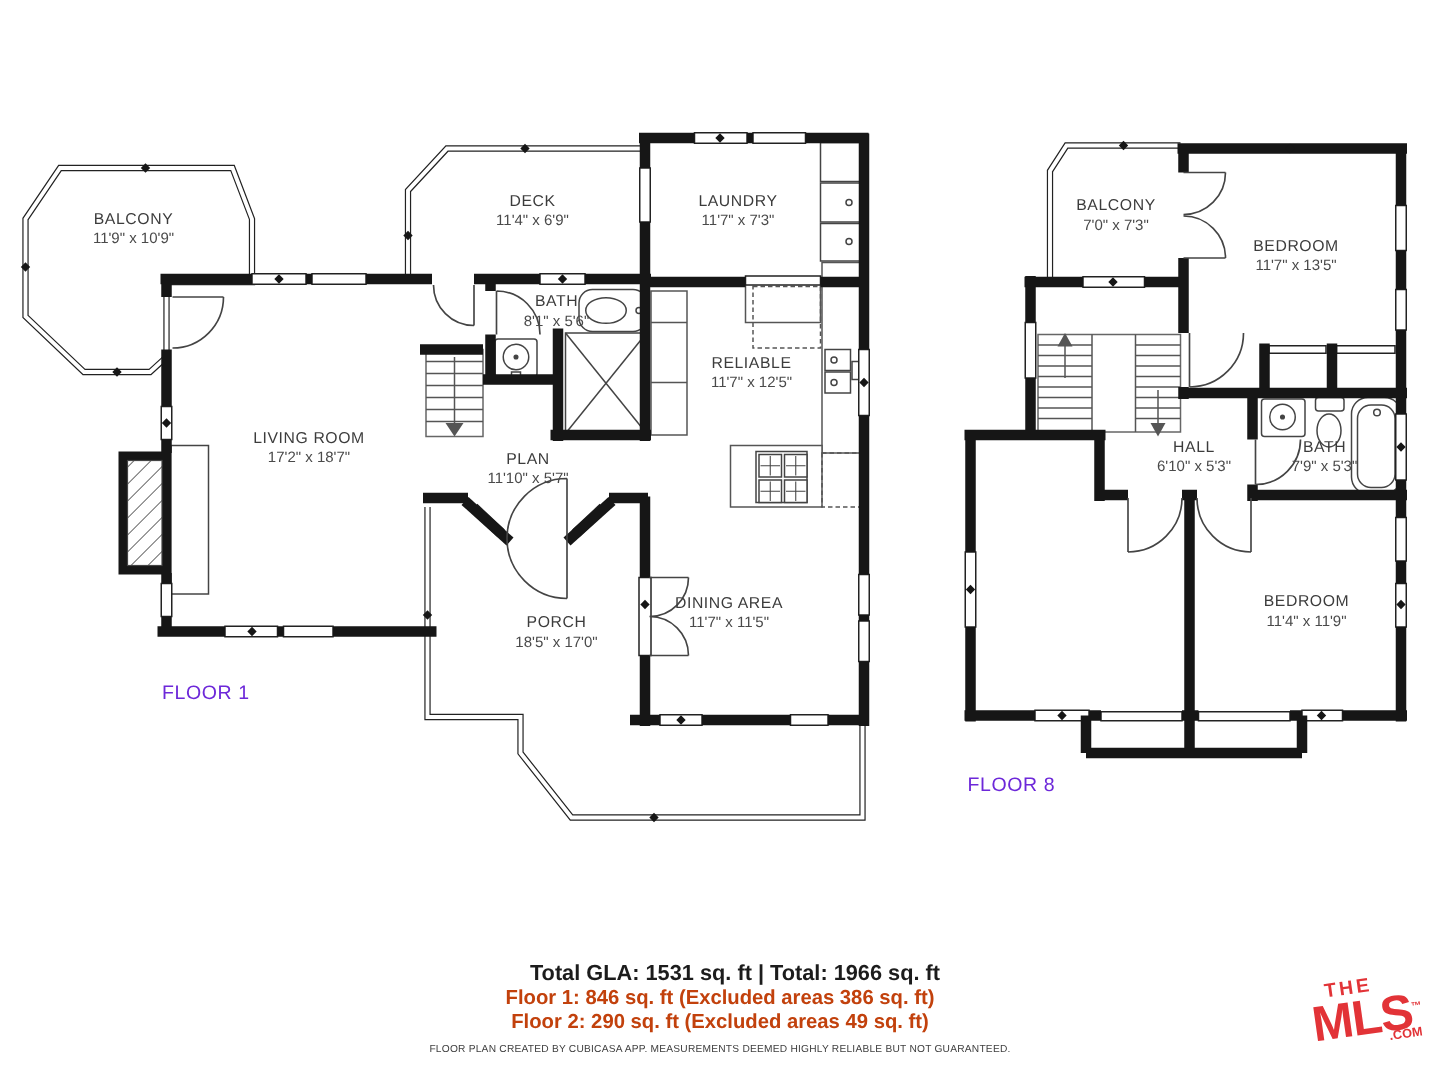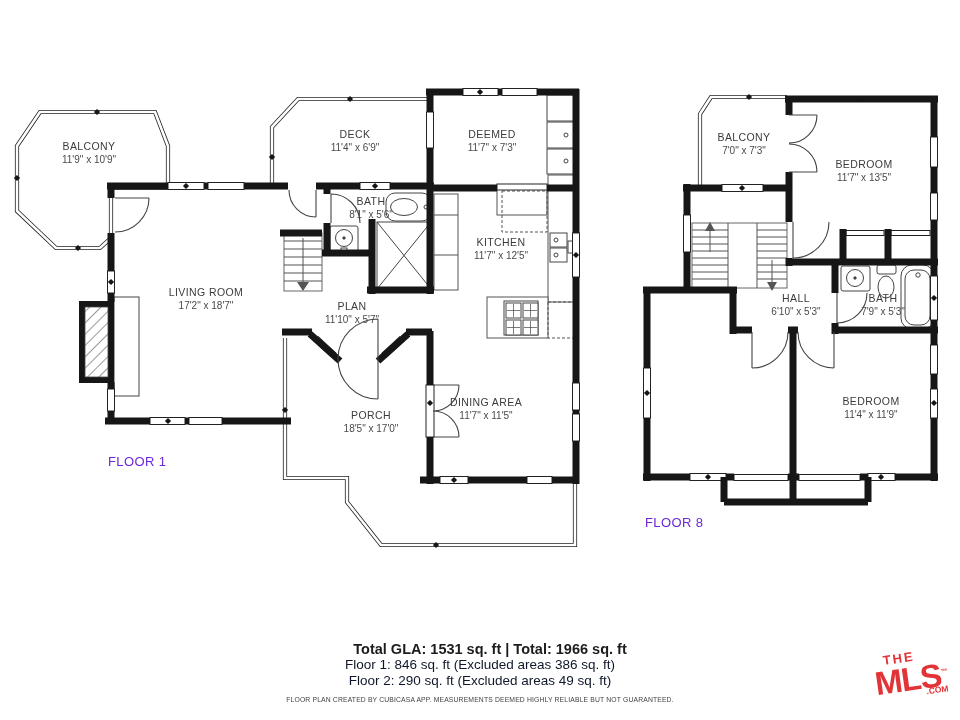--- a/index.html
+++ b/index.html
@@ -6,21 +6,21 @@
   .canvas{position:relative;width:960px;height:720px;background:#fff;overflow:hidden;
           font-family:"Liberation Sans", sans-serif;}
   svg{position:absolute;left:0;top:0;}
   .room-label{position:absolute;transform:translate(-50%,-50%);display:flex;flex-direction:column;
               align-items:center;white-space:nowrap;color:#3c3c3c;text-align:center;}
   .room-label .rname{font-size:10.5px;letter-spacing:.4px;line-height:13px;text-align:center;}
   .room-label .rdims{font-size:10px;line-height:13px;color:#4a4a4a;}
   .floor-label{position:absolute;font-size:13px;color:#6d28d9;letter-spacing:.4px;}
   .summary{position:absolute;top:641px;left:0;width:100%;text-align:center;color:#1c1c1c;}
   .summary .total{font-size:14.5px;font-weight:bold;line-height:16px;padding-left:20px;}
-  .summary .f1,.summary .f2{font-size:13.5px;line-height:16px;color:#0f172a;}
+  .summary .f1,.summary .f2{font-size:13.5px;line-height:16px;color:#c2410c;font-weight:bold;}
   .summary .disclaimer{font-size:6.8px;color:#3f3f3f;margin-top:7px;letter-spacing:.15px;}
   .mls-logo{position:absolute;left:874px;top:650px;width:78px;transform:rotate(-8deg);
             transform-origin:50% 50%;line-height:1;}
   .mls-logo .the{font-size:13px;font-weight:bold;letter-spacing:2px;margin-left:11px;}
   .mls-logo .mls{font-size:33px;font-weight:bold;letter-spacing:-1px;line-height:24px;margin-top:1px;}
   .mls-logo .tm{font-size:7px;vertical-align:super;letter-spacing:0;}
   .mls-logo .com{font-size:8.5px;font-weight:bold;text-align:right;margin-top:-2px;margin-right:6px;}
 </style>
 </head>
 <body>
@@ -263,29 +263,29 @@
 
 <div class="room-label" style="left:89px;top:153px">
   <span class="rname">BALCONY</span>
   <span class="rdims">11'9" x 10'9"</span>
 </div>
 <div class="room-label" style="left:355px;top:141px">
   <span class="rname">DECK</span>
   <span class="rdims">11'4" x 6'9"</span>
 </div>
 <div class="room-label" style="left:492px;top:141px">
-  <span class="rname">DEEMED</span>
+  <span class="rname">LAUNDRY</span>
   <span class="rdims">11'7" x 7'3"</span>
 </div>
 <div class="room-label" style="left:371px;top:208px">
   <span class="rname">BATH</span>
   <span class="rdims">8'1" x 5'6"</span>
 </div>
 <div class="room-label" style="left:501px;top:249px">
-  <span class="rname">KITCHEN</span>
+  <span class="rname">RELIABLE</span>
   <span class="rdims">11'7" x 12'5"</span>
 </div>
 <div class="room-label" style="left:206px;top:299px">
   <span class="rname">LIVING ROOM</span>
   <span class="rdims">17'2" x 18'7"</span>
 </div>
 <div class="room-label" style="left:352px;top:313px">
   <span class="rname">PLAN</span>
   <span class="rdims">11'10" x 5'7"</span>
 </div>

